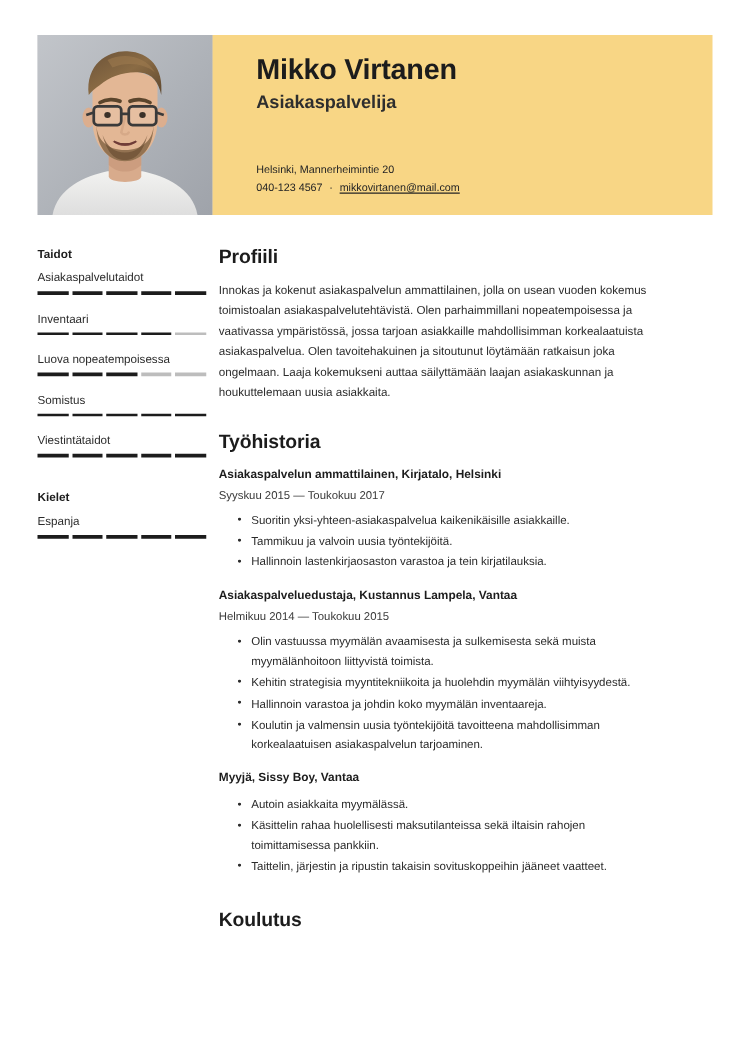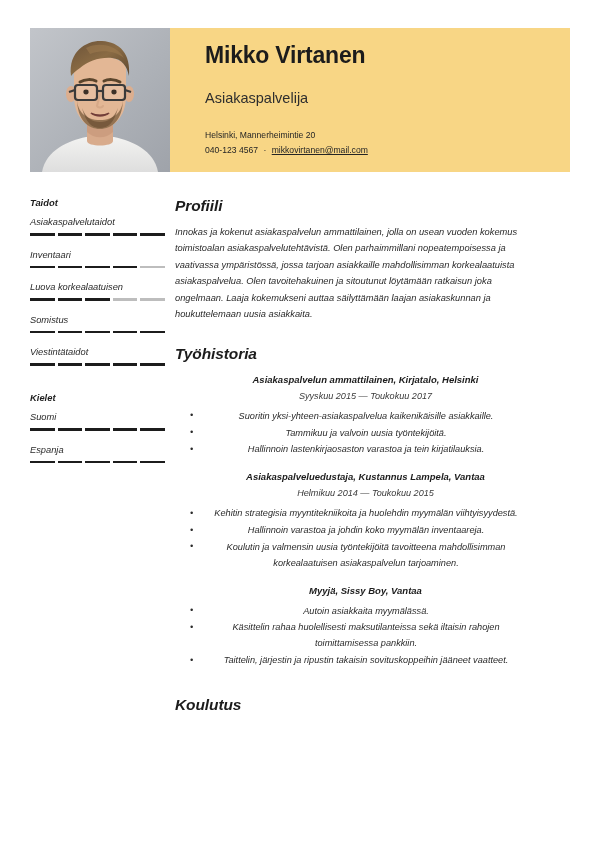--- a/index.html
+++ b/index.html
@@ -47,22 +47,22 @@
   .name {
     font-size: 23px;
     font-weight: bold;
     letter-spacing: -0.2px;
     color: #1c1c1c;
     line-height: 1.15;
   }
   .job-title {
     font-size: 14.5px;
     color: #2e2e2e;
-    margin-top: 22px;
-    font-weight: normal;
+    margin-top: 6px;
+    font-weight: bold;
   }
   .contact {
     position: absolute;
     left: 205px;
     top: 128px;
     font-size: 8.6px;
     color: #252525;
     line-height: 1.72;
   }
   .contact a,
@@ -70,21 +70,20 @@
     color: #252525;
     text-decoration: underline;
   }
   .contact .sep { padding: 0 3px; }
 
   
   .body-wrap {
     display: flex;
     align-items: flex-start;
     padding-top: 25px;
-    font-style: italic;
   }
 
   
   .sidebar {
     width: 175px;
     padding-left: 30px;
     flex: 0 0 175px;
   }
   .side-heading {
     font-size: 9.4px;
@@ -129,21 +128,21 @@
   .section-title.edu  { margin-top: 27px; }
 
   .profile-text {
     font-size: 9.3px;
     line-height: 1.77;
     color: #2b2b2b;
     margin-top: 9px;
     max-width: 355px;
   }
 
-  .job { margin-top: 13px; text-align: center; }
+  .job { margin-top: 13px; }
   .job:first-of-type { margin-top: 11px; }
   .job-head {
     font-size: 9.5px;
     font-weight: bold;
     color: #1c1c1c;
   }
   .job-dates {
     font-size: 9.1px;
     color: #3a3a3a;
     margin-top: 6px;
@@ -269,21 +268,21 @@
       <div class="rating">
         <span class="seg on"></span>
         <span class="seg on"></span>
         <span class="seg on"></span>
         <span class="seg on"></span>
         <span class="seg"></span>
       </div>
     </div>
 
     <div class="skill">
-      <div class="skill-label">Luova korkealaatuisen</div>
+      <div class="skill-label">Luova nopeatempoisessa</div>
       <div class="rating">
         <span class="seg on"></span>
         <span class="seg on"></span>
         <span class="seg on"></span>
         <span class="seg"></span>
         <span class="seg"></span>
       </div>
     </div>
 
     <div class="skill">
@@ -303,30 +302,20 @@
         <span class="seg on"></span>
         <span class="seg on"></span>
         <span class="seg on"></span>
         <span class="seg on"></span>
         <span class="seg on"></span>
       </div>
     </div>
 
     <div class="side-heading spaced">Kielet</div>
 
-    <div class="skill">
-      <div class="skill-label">Suomi</div>
-      <div class="rating">
-        <span class="seg on"></span>
-        <span class="seg on"></span>
-        <span class="seg on"></span>
-        <span class="seg on"></span>
-        <span class="seg on"></span>
-      </div>
-    </div>
 
     <div class="skill">
       <div class="skill-label">Espanja</div>
       <div class="rating">
         <span class="seg on"></span>
         <span class="seg on"></span>
         <span class="seg on"></span>
         <span class="seg on"></span>
         <span class="seg on"></span>
       </div>
@@ -347,20 +336,21 @@
         <li>Suoritin yksi-yhteen-asiakaspalvelua kaikenikäisille asiakkaille.</li>
         <li>Tammikuu ja valvoin uusia työntekijöitä.</li>
         <li>Hallinnoin lastenkirjaosaston varastoa ja tein kirjatilauksia.</li>
       </ul>
     </div>
 
     <div class="job">
       <div class="job-head">Asiakaspalveluedustaja, Kustannus Lampela, Vantaa</div>
       <div class="job-dates">Helmikuu 2014 — Toukokuu 2015</div>
       <ul class="duties">
+        <li>Olin vastuussa myymälän avaamisesta ja sulkemisesta sekä muista myymälänhoitoon liittyvistä toimista.</li>
         <li>Kehitin strategisia myyntitekniikoita ja huolehdin myymälän viihtyisyydestä.</li>
         <li>Hallinnoin varastoa ja johdin koko myymälän inventaareja.</li>
         <li>Koulutin ja valmensin uusia työntekijöitä tavoitteena mahdollisimman korkealaatuisen asiakaspalvelun tarjoaminen.</li>
       </ul>
     </div>
 
     <div class="job">
       <div class="job-head">Myyjä, Sissy Boy, Vantaa</div>
       <ul class="duties">
         <li>Autoin asiakkaita myymälässä.</li>

